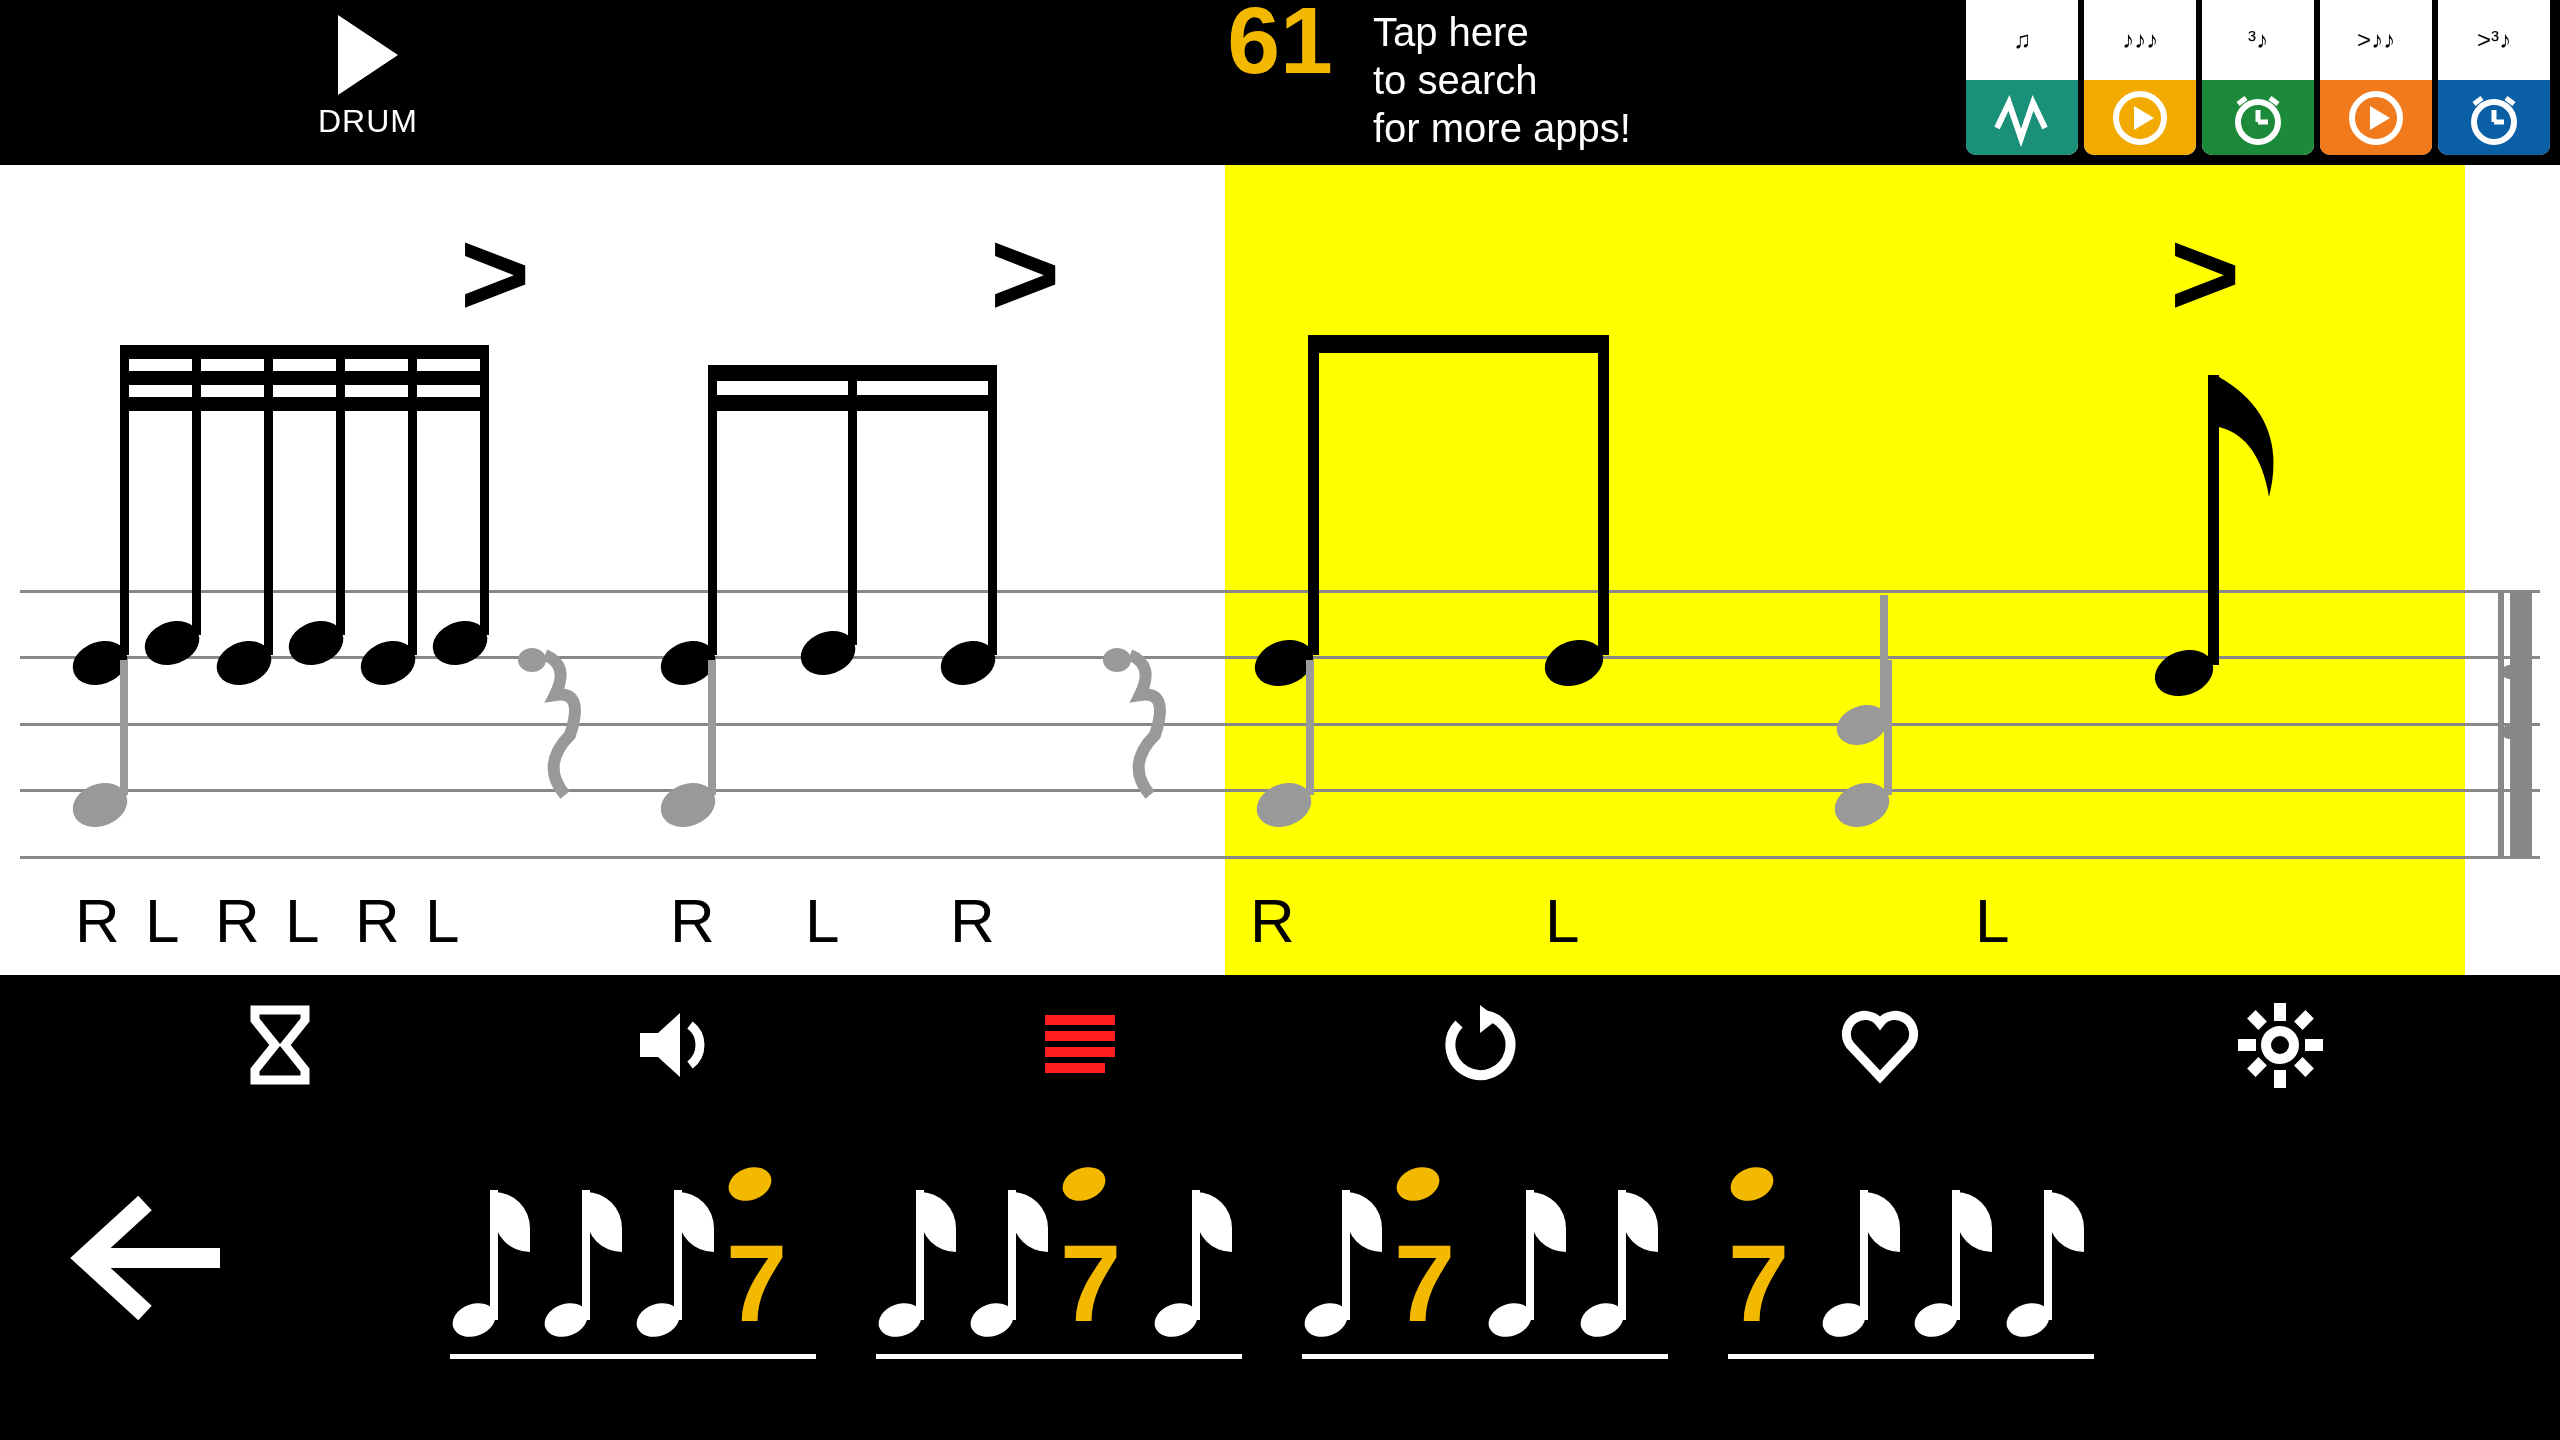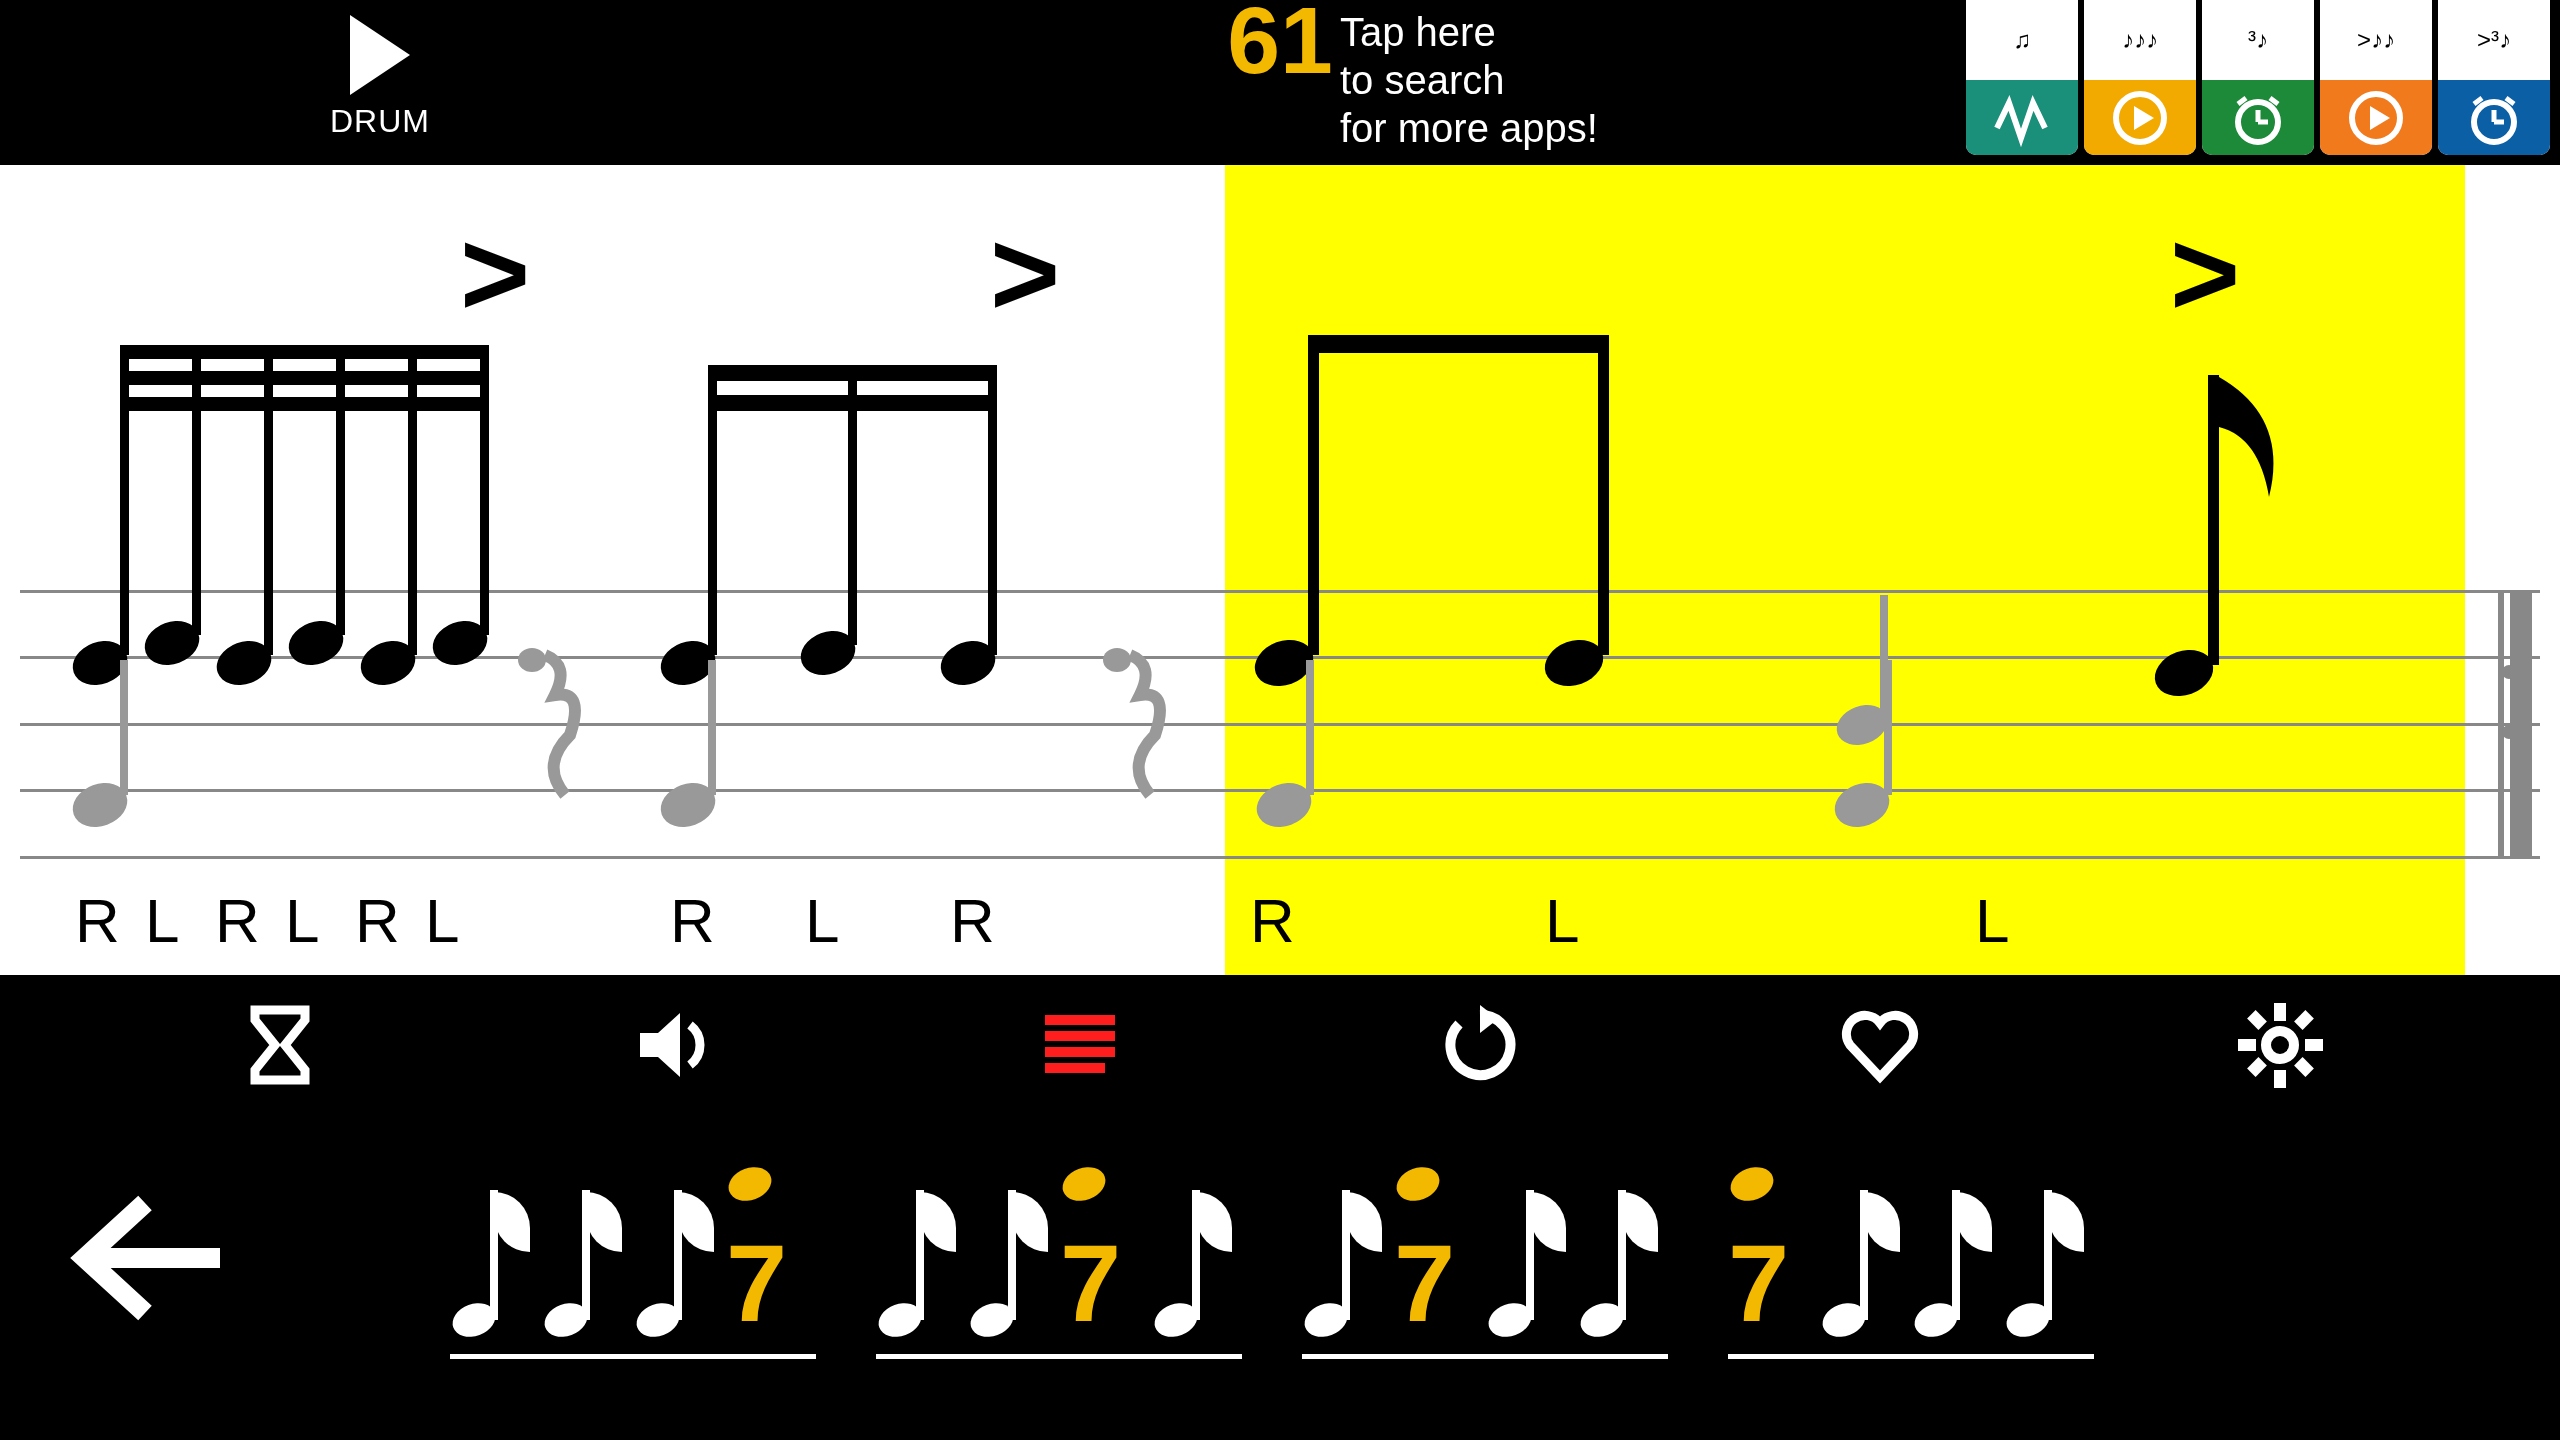--- a/index.html
+++ b/index.html
@@ -1,27 +1,27 @@
 <!DOCTYPE html>
 <html><head>
 <meta charset="utf-8">
 <style>
   * { box-sizing: border-box; margin: 0; padding: 0; }
   html, body { width: 2560px; height: 1440px; background: #000; font-family: Arial, Helvetica, sans-serif; overflow: hidden; }
   body { display: flex; flex-direction: column; }
 
   
   .topbar { height: 165px; background: #000; display: flex; align-items: center; position: relative; color: #fff; }
-  .play-block { position: absolute; left: 300px; top: 15px; width: 160px; text-align: center; }
+  .play-block { position: absolute; left: 288px; top: 15px; width: 160px; text-align: center; }
   .play-triangle { width: 0; height: 0; border-left: 60px solid #fff; border-top: 40px solid transparent; border-bottom: 40px solid transparent; margin: 0 auto 8px; }
   .play-label { font-size: 32px; letter-spacing: 1px; color: #fff; }
   .bpm-block { position: absolute; left: 50%; transform: translateX(-250px); top: 0; text-align: center; width: 500px; }
   .bpm-label { font-size: 42px; color: #fff; font-weight: 400; }
   .bpm-value { font-size: 95px; color: #f2b900; font-weight: 700; line-height: 0.85; }
-  .search-block { position: absolute; left: 1340px; top: 8px; font-size: 40px; line-height: 1.2; color: #fff; }
+  .search-block { position: absolute; left: 1373px; top: 8px; font-size: 40px; line-height: 1.2; color: #fff; }
   .app-icons { position: absolute; right: 10px; top: 0; display: flex; gap: 6px; }
   .app-tile { width: 112px; height: 155px; display: flex; flex-direction: column; border-radius: 0 0 10px 10px; overflow: hidden; background: #fff; }
   .app-top { flex: 1; background: #fff; display:flex; align-items:center; justify-content:center; font-size:24px; color:#000;}
   .app-bot { height: 75px; display: flex; align-items: center; justify-content: center; }
   .app-svg { width: 60px; height: 60px; }
 
   
   .score { height: 810px; background: #fff; position: relative; overflow: hidden; }
   .highlight { position: absolute; left: 1225px; right: 95px; top: 0; bottom: 0; background: #ffff00; }
   .staff-lines { position: absolute; left: 0; right: 0; top: 425px; }

